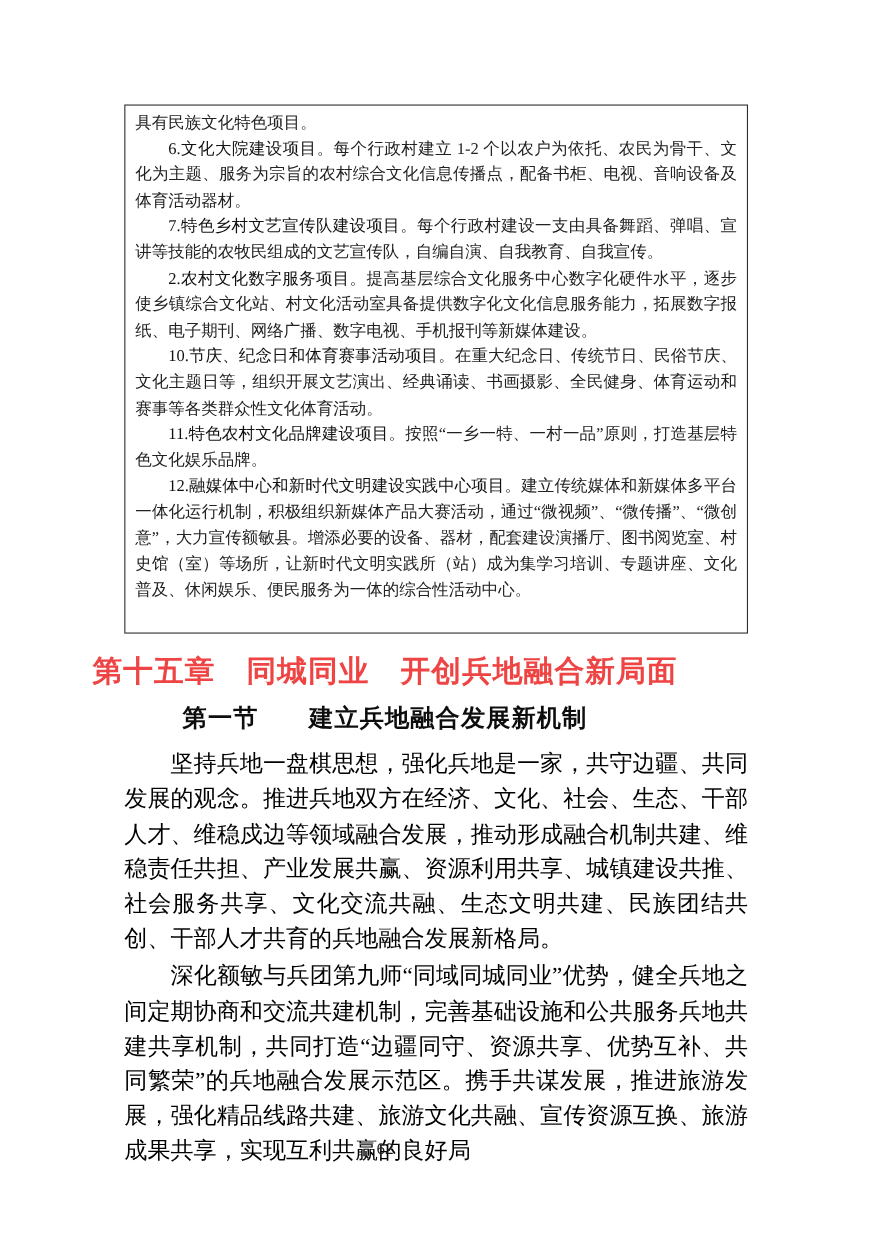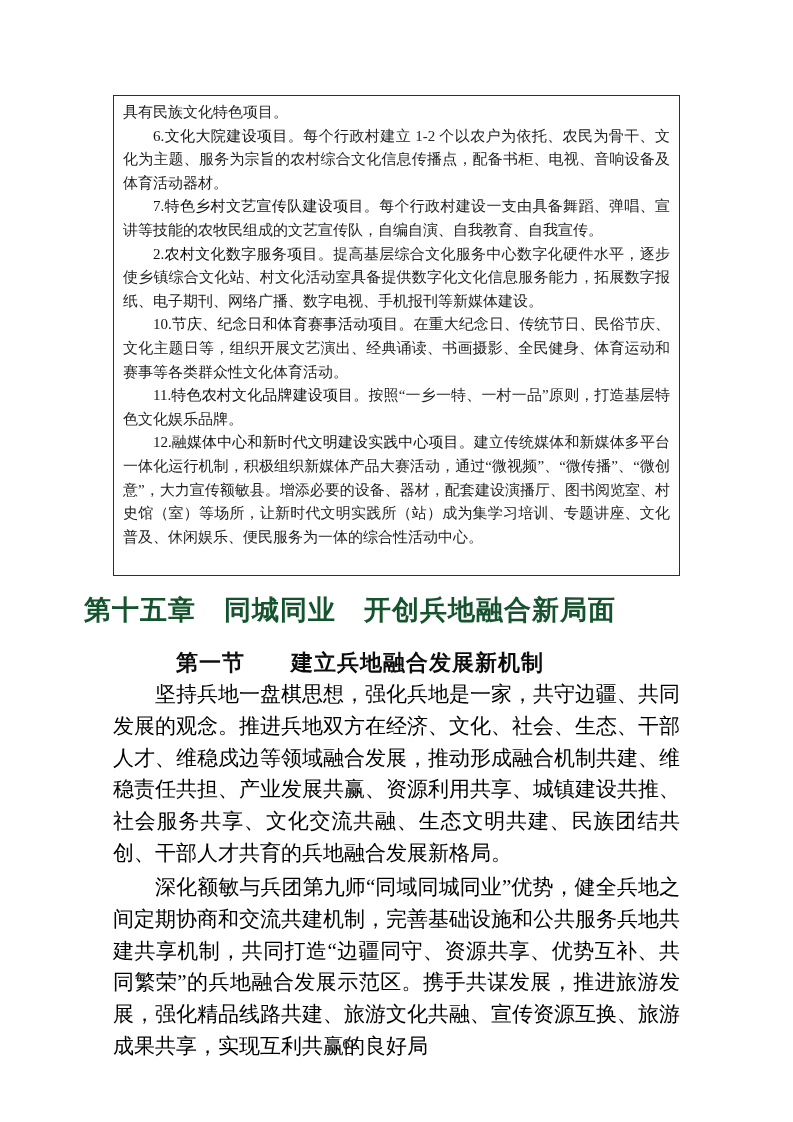--- a/index.html
+++ b/index.html
@@ -50,29 +50,29 @@
   .chapter-title {
     position: absolute;
     top: 592px;
     left: 0;
     width: 100%;
     margin: 0;
     text-align: center;
     font-family: Liberation Serif, serif;
     font-weight: bold;
     font-size: 27px;
-    color: #14532d;
+    color: #ef4444;
     letter-spacing: 1px;
   }
   .section-title {
     position: absolute;
     top: 638px;
     left: 0;
     width: 100%;
-    margin: 10px;
+    margin: 0;
     text-align: center;
     font-family: "Liberation Sans", sans-serif;
     font-weight: bold;
     font-size: 22px;
     color: #0d0d0d;
     letter-spacing: 1px;
   }
   .body-para {
     position: absolute;
     left: 113px;

